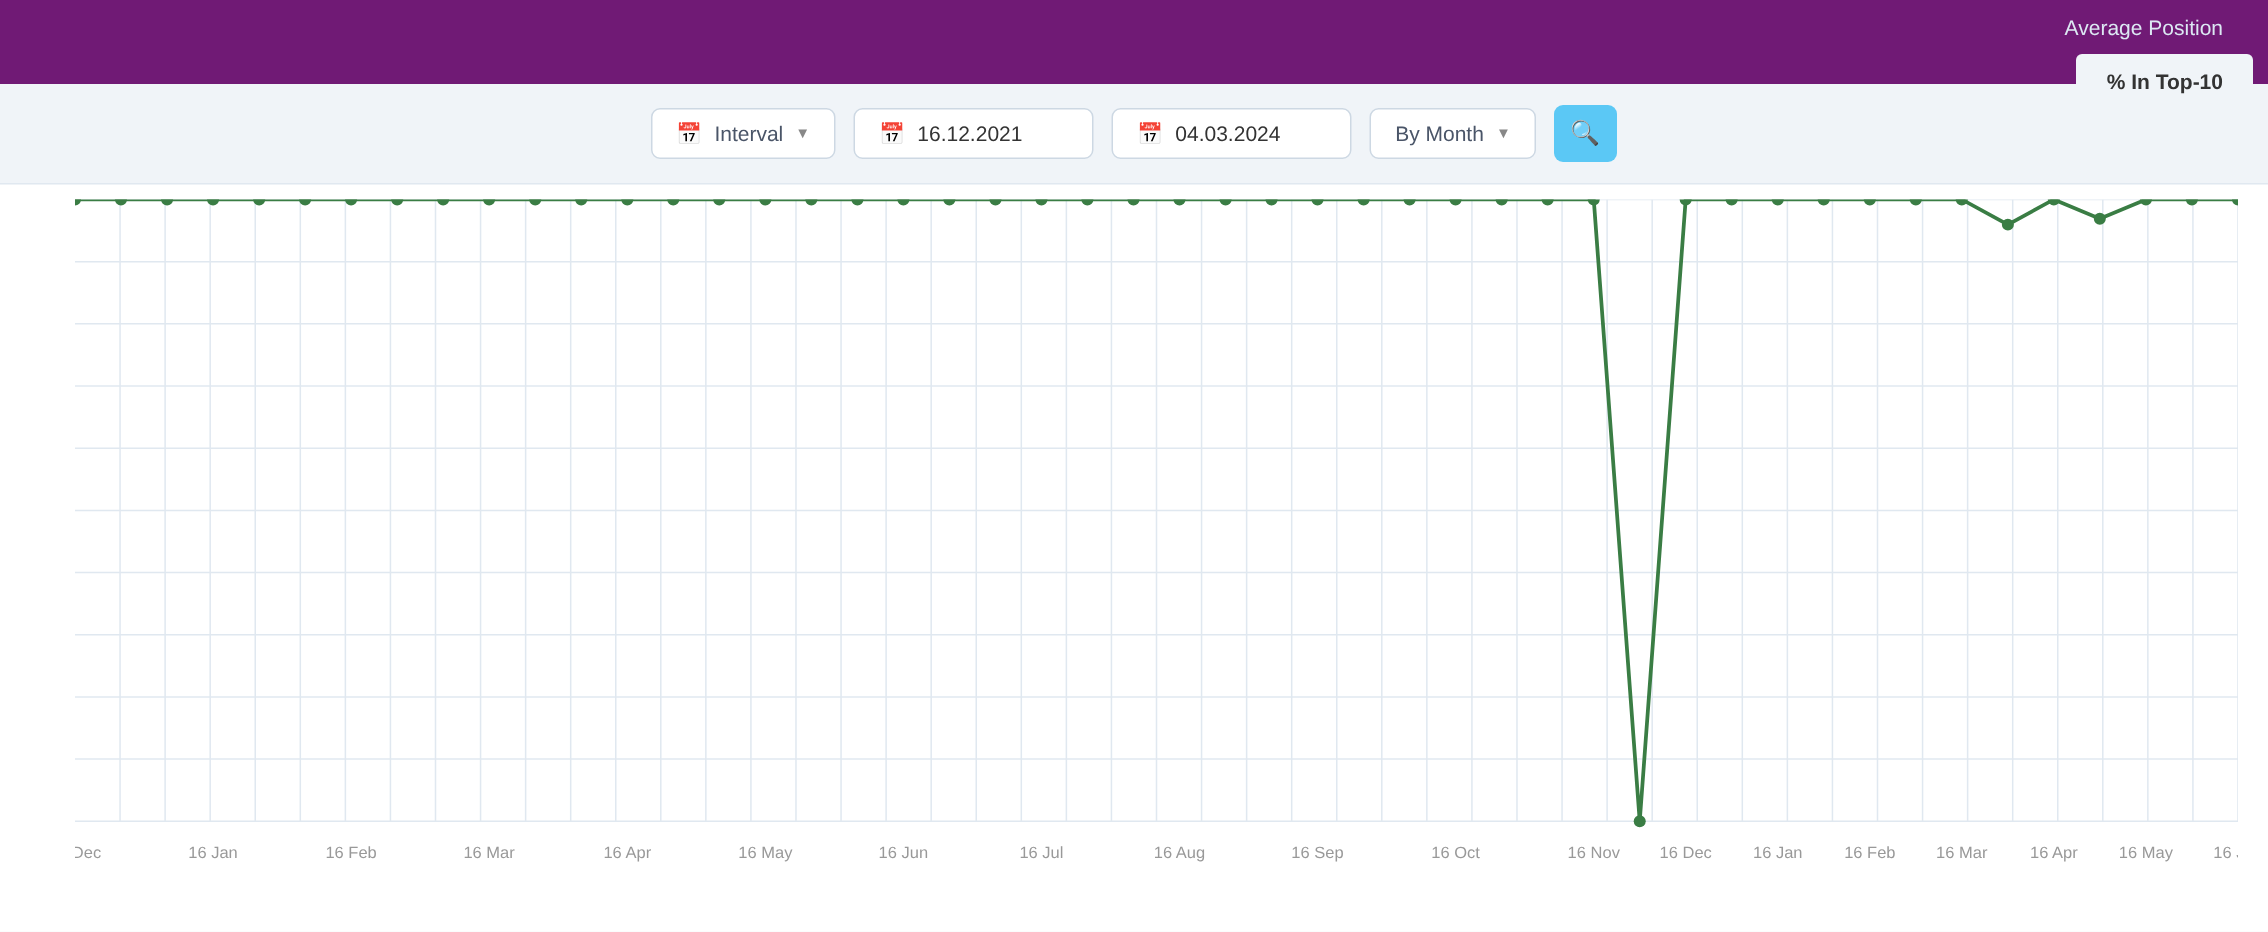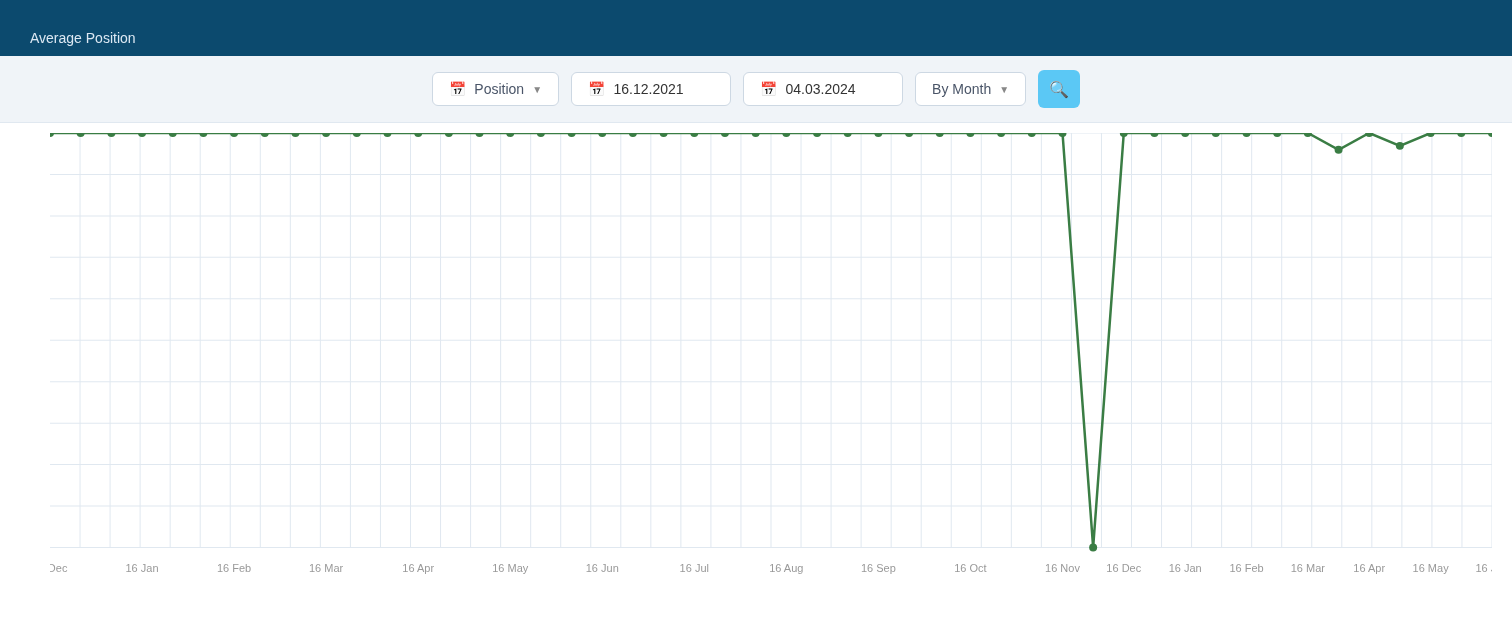--- a/index.html
+++ b/index.html
@@ -1,23 +1,24 @@
 <!DOCTYPE html>
 <html><head>
   <meta charset="utf-8">
   <style>
     * { box-sizing: border-box; margin: 0; padding: 0; }
     body { font-family: Arial, sans-serif; background: #f0f4f8; width: 1512px; height: 621px; overflow: hidden; }
 
     .tab-bar {
-      background: #0c4a6e;
+      background: #701a75;
       display: flex;
       align-items: flex-end;
       height: 56px;
       padding: 0 10px;
+      flex-direction: column;
     }
     .tab {
       padding: 10px 20px;
       cursor: pointer;
       font-size: 14px;
       color: #dce8f3;
       border-radius: 4px 4px 0 0;
     }
     .tab.active {
       background: #f0f4f8;
@@ -97,26 +98,27 @@
     }
 
     
     .cal-icon { font-size: 14px; color: #7aa0be; }
   </style>
 </head>
 <body>
 
 <div class="tab-bar">
   <div class="tab">Average Position</div>
+  <div class="tab active">% In Top-10</div>
 </div>
 
 <div class="toolbar">
   <button class="toolbar-btn">
     <span class="cal-icon">📅</span>
-    <span>Position</span>
+    <span>Interval</span>
     <span class="chevron">▼</span>
   </button>
 
   <div class="date-input">
     <span class="cal-icon">📅</span>
     <span>16.12.2021</span>
   </div>
 
   <div class="date-input">
     <span class="cal-icon">📅</span>

